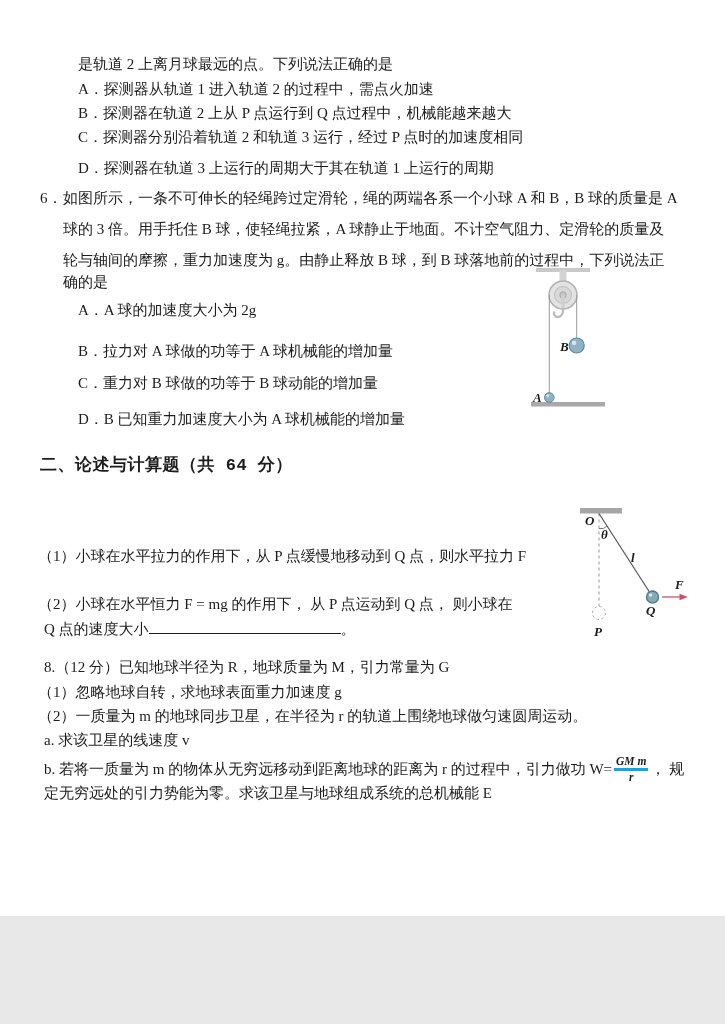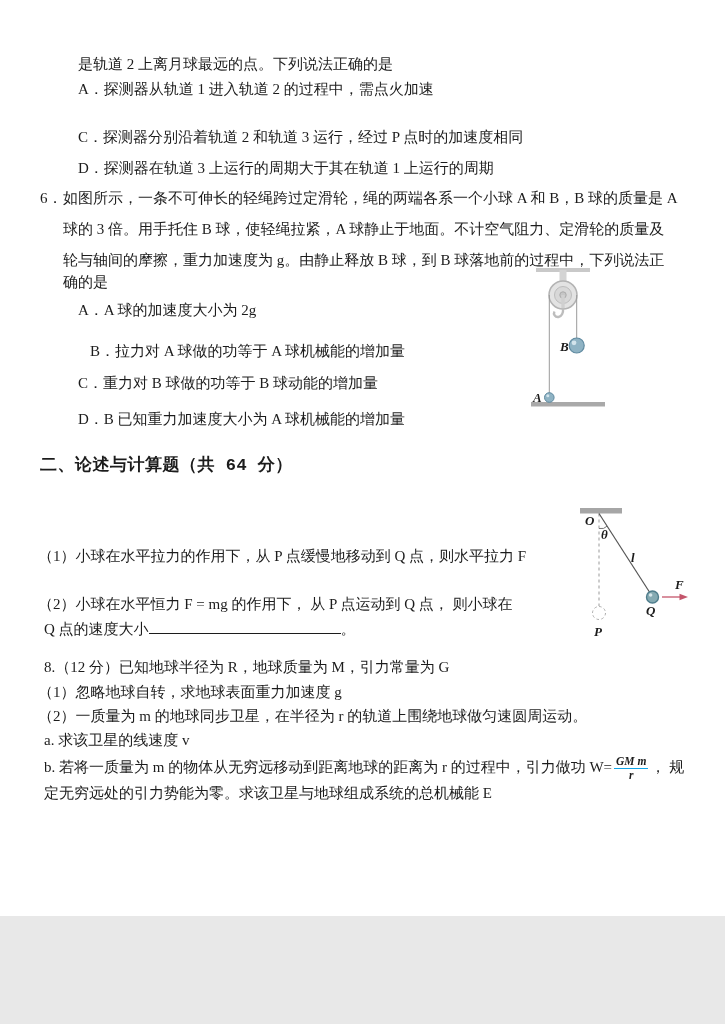--- a/index.html
+++ b/index.html
@@ -33,21 +33,21 @@
   .frac{
     display:inline-block;
     vertical-align:-7px;
     text-align:center;
     font-style:italic;
     font-weight:bold;
     font-size:11.5px;
     line-height:1.15;
     margin:0 2px;
   }
-  .frac .num{display:block;border-bottom:1px solid #0ea5e9;padding:0 2px;}
+  .frac .num{display:block;border-bottom:3px solid #0ea5e9;padding:0 2px;}
   .frac .den{display:block;}
   .fig{position:absolute;}
   .fig text{
     font-family:"Liberation Serif","DejaVu Serif",serif;
     font-style:italic;
     font-weight:bold;
     font-size:13px;
     fill:#1c1c1c;
   }
   .pagenum{
@@ -57,30 +57,31 @@
     font-size:14px;
   }
 </style>
 </head>
 <body>
 
 <div class="page">
 
   <div class="line" style="left:78px;top:54px">是轨道 2 上离月球最远的点。下列说法正确的是</div>
   <div class="line" style="left:78px;top:79px">A．探测器从轨道 1 进入轨道 2 的过程中，需点火加速</div>
+  <div class="line" style="left:78px;top:103px">B．探测器在轨道 2 上从 P 点运行到 Q 点过程中，机械能越来越大</div>
   <div class="line" style="left:78px;top:127px">C．探测器分别沿着轨道 2 和轨道 3 运行，经过 P 点时的加速度相同</div>
   <div class="line" style="left:78px;top:158px">D．探测器在轨道 3 上运行的周期大于其在轨道 1 上运行的周期</div>
 
   <div class="line" style="left:40px;top:188px">6．</div>
   <div class="line" style="left:63px;top:188px">如图所示，一条不可伸长的轻绳跨过定滑轮，绳的两端各系一个小球 A 和 B，B 球的质量是 A</div>
   <div class="line" style="left:63px;top:219px">球的 3 倍。用手托住 B 球，使轻绳拉紧，A 球静止于地面。不计空气阻力、定滑轮的质量及</div>
   <div class="line" style="left:63px;top:250px">轮与轴间的摩擦，重力加速度为 g。由静止释放 B 球，到 B 球落地前的过程中，下列说法正</div>
   <div class="line" style="left:63px;top:272px">确的是</div>
   <div class="line" style="left:78px;top:300px">A．A 球的加速度大小为 2g</div>
-  <div class="line" style="left:90px;top:341px">B．拉力对 A 球做的功等于 A 球机械能的增加量</div>
+  <div class="line" style="left:78px;top:341px">B．拉力对 A 球做的功等于 A 球机械能的增加量</div>
   <div class="line" style="left:78px;top:373px">C．重力对 B 球做的功等于 B 球动能的增加量</div>
   <div class="line" style="left:78px;top:409px">D．B 已知重力加速度大小为 A 球机械能的增加量</div>
 
   <svg class="fig" style="left:520px;top:266px" width="90" height="152" viewBox="0 0 90 152">
 
     <rect x="16" y="2" width="54" height="4" fill="#c9c9c9"></rect>
     <rect x="39.5" y="4" width="7" height="18" fill="#d4d4d4"></rect>
 
     <circle cx="43" cy="29" r="14" fill="#e3e3e3" stroke="#b3b3b3" stroke-width="1.5"></circle>
     <circle cx="43" cy="29" r="8.5" fill="#d8d8d8" stroke="#bdbdbd" stroke-width="1"></circle>

